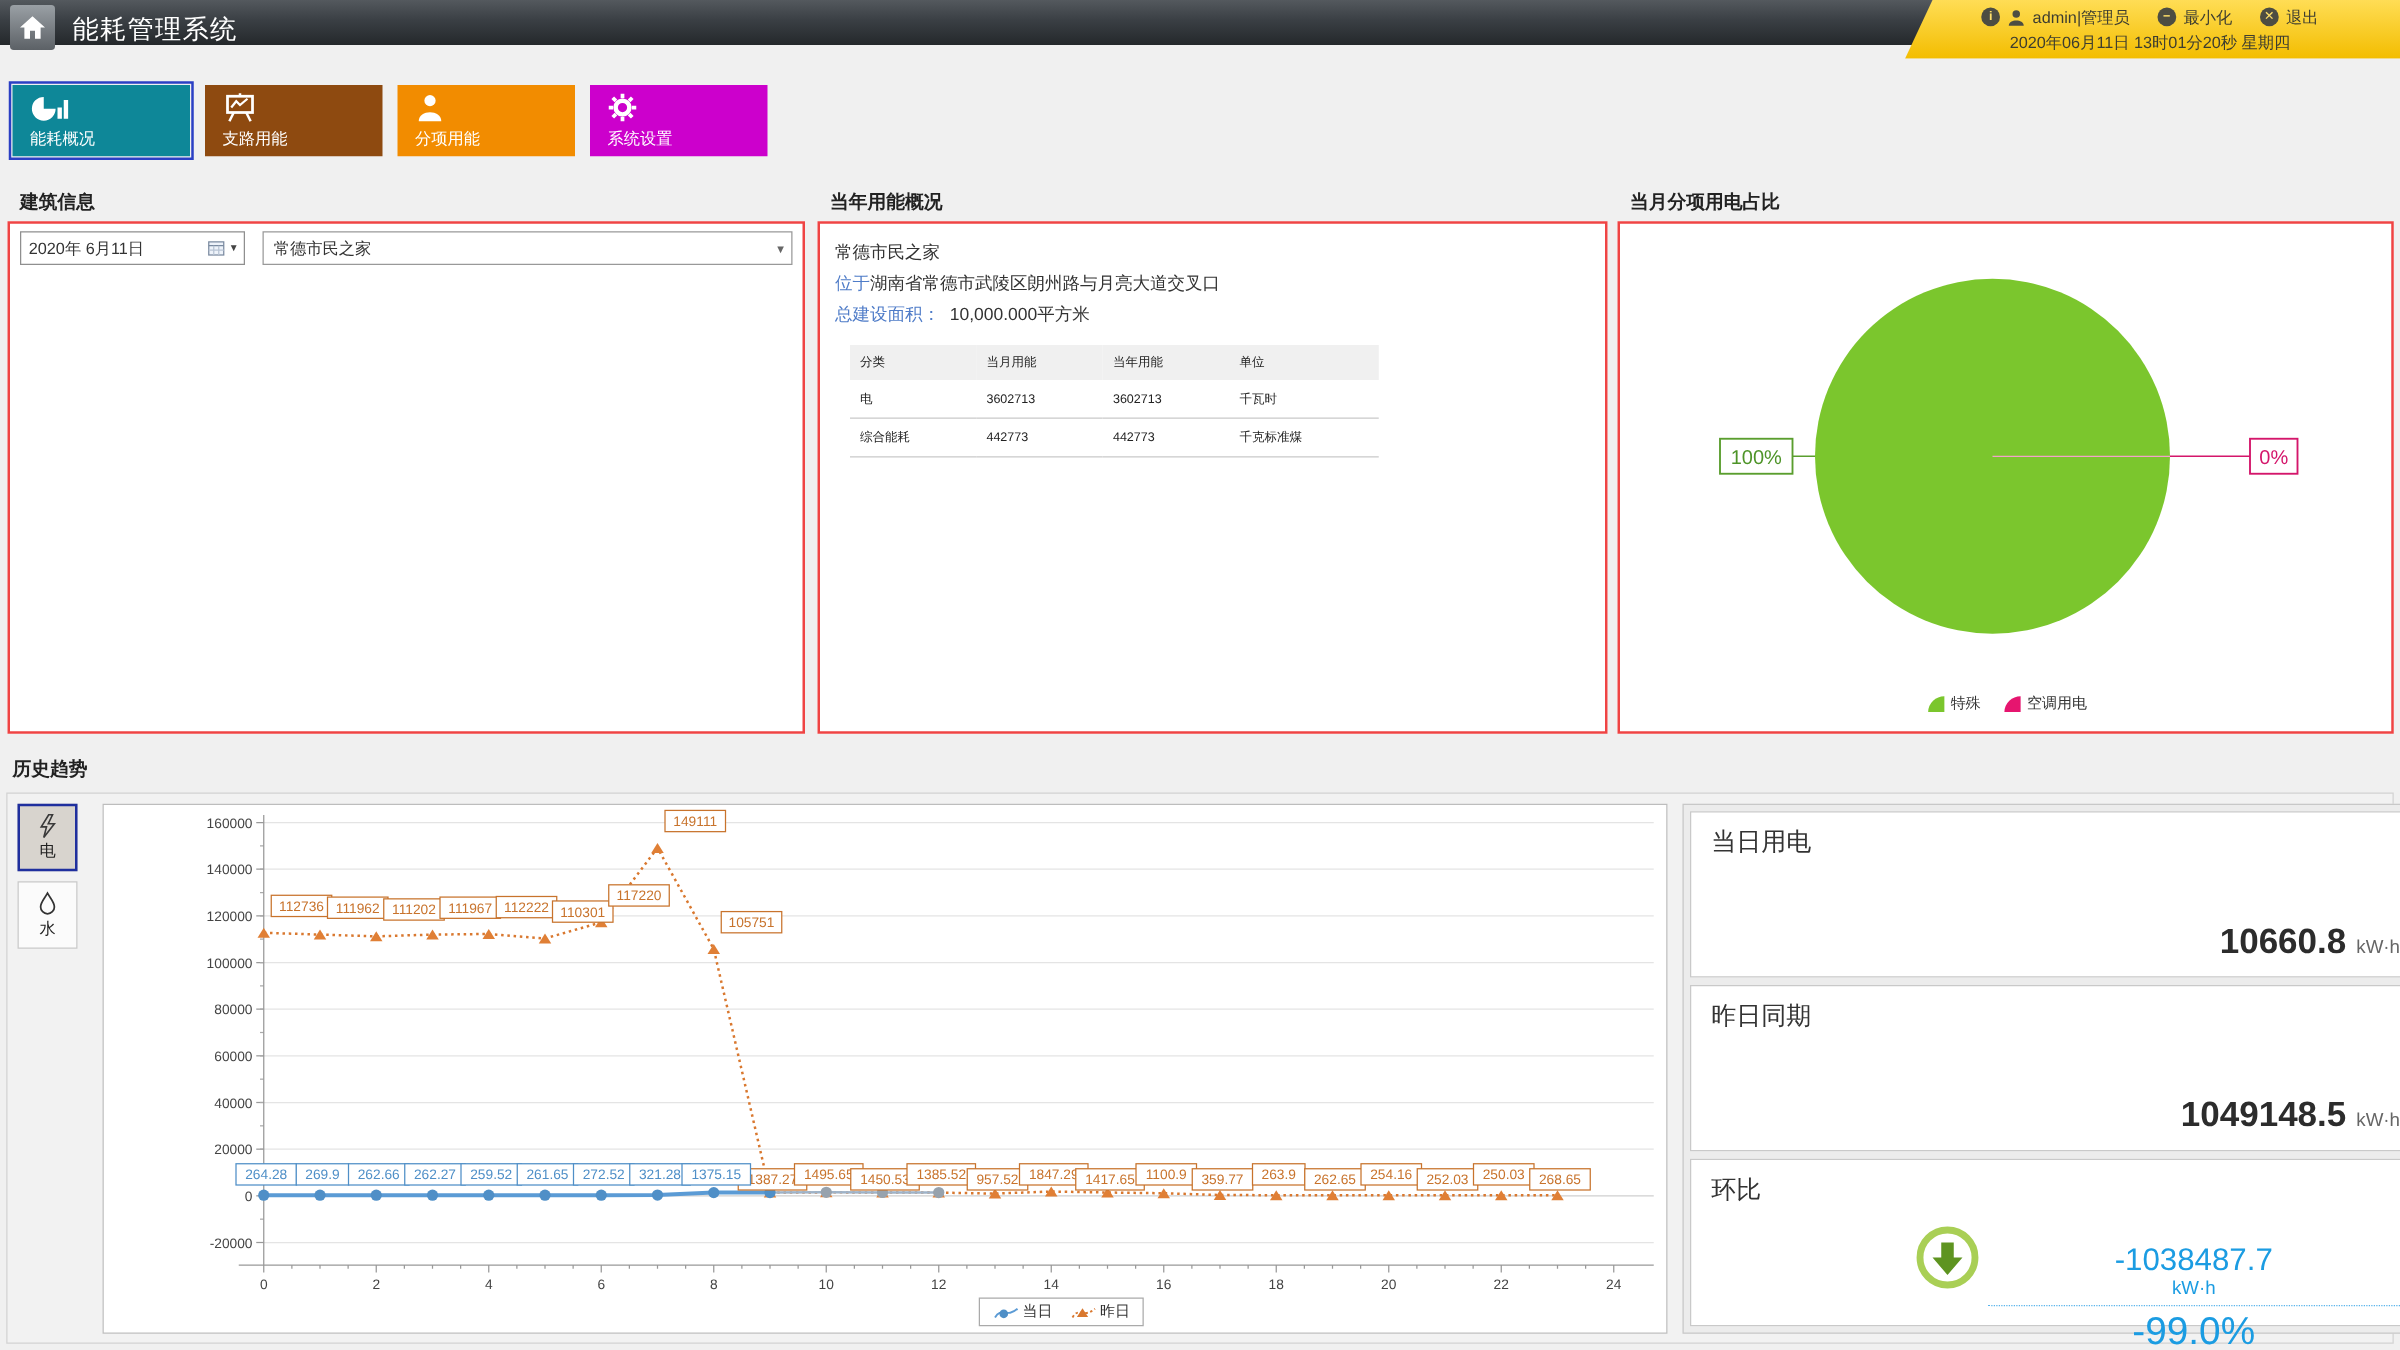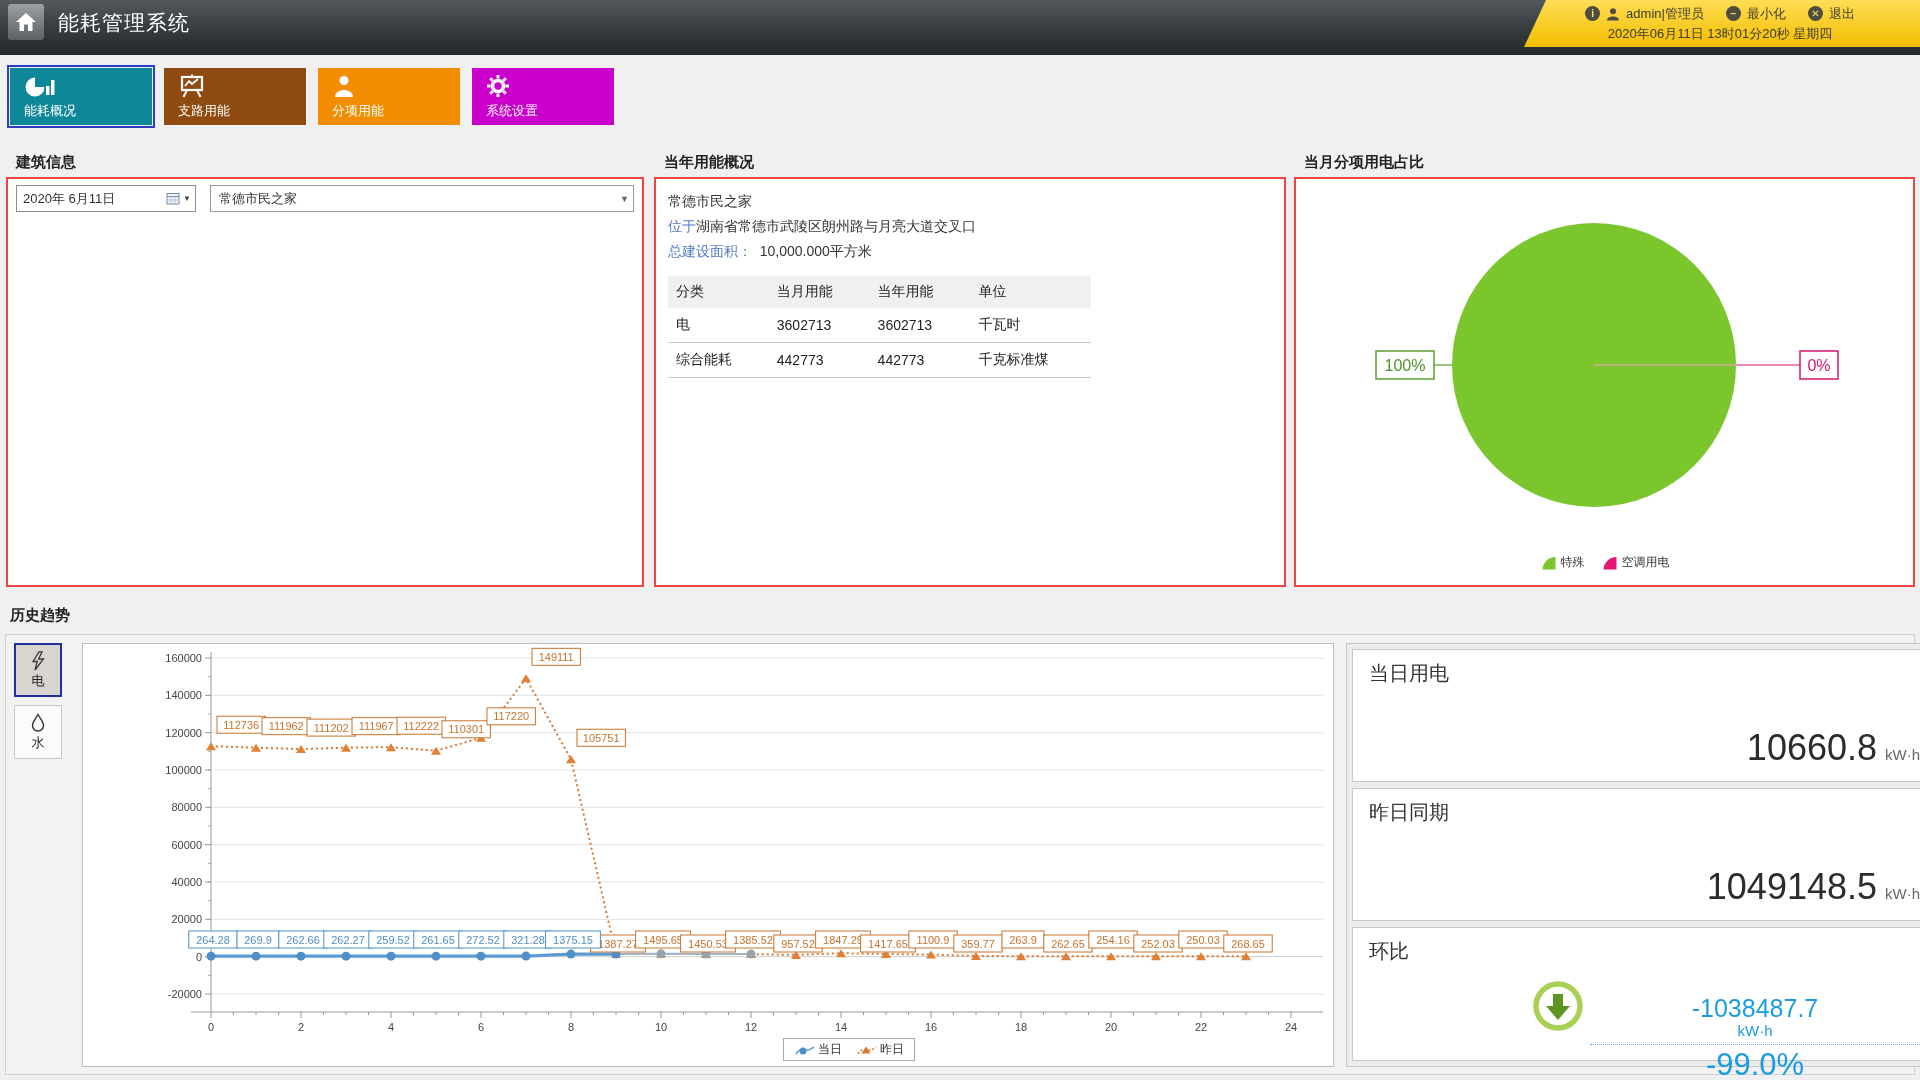--- a/index.html
+++ b/index.html
@@ -1,21 +1,21 @@
 <!DOCTYPE html>
 <html><head>
 <meta charset="utf-8">
 <style>
   * { margin:0; padding:0; box-sizing:border-box; }
   html,body { background:#e8e8e8; }
   body { font-family:"Liberation Sans","DejaVu Sans",sans-serif; color:#333; }
   #app { position:relative; width:1920px; height:1080px; background:#f0f0f0; overflow:hidden; margin:0 auto; }
 
   
-  .topbar { position:absolute; left:0; top:0; width:100%; height:55px;
+  .topbar { position:absolute; left:0; top:0; width:100%; height:36px;
     background:linear-gradient(180deg,#54595e 0%,#3a3f44 45%,#24282b 100%); }
   .home-btn { position:absolute; left:8px; top:4px; width:36px; height:36px; border-radius:3px;
     background:linear-gradient(180deg,#9aa0a5,#5c6166); display:flex; align-items:center; justify-content:center; cursor:pointer; }
   .app-title { position:absolute; left:58px; top:9px; font-size:21px; font-weight:normal; color:#fff; letter-spacing:1px; }
   .user-badge { position:absolute; right:0; top:0; width:400px; height:47px;
     background:linear-gradient(180deg,#ffdd55,#f3bd00);
     clip-path:polygon(26px 0, 100% 0, 100% 100%, 4px 100%);
     display:flex; flex-direction:column; align-items:center; justify-content:center; gap:2px;
     font-size:13px; color:#3d3d30; }
   .badge-row1 { display:flex; align-items:center; gap:6px; }
@@ -44,21 +44,21 @@
     align-items:center; justify-content:space-between; padding:0 4px 0 6px; font-size:13px; cursor:pointer; }
   .date-icons { display:flex; align-items:center; gap:3px; color:#555; }
   .date-arrow { font-size:8px; color:#444; }
   .bselect { flex:1; height:27px; border:1px solid #999; background:#fff; display:flex;
     align-items:center; justify-content:space-between; padding:0 4px 0 8px; font-size:13px; cursor:pointer; }
   .bselect .arrow { font-size:9px; color:#666; }
 
   .annual-body { padding:10px 12px; font-size:14px; }
   .annual-line { line-height:25px; color:#333; }
   .blue-label { color:#4f7cc8; }
-  table.energy { border-collapse:collapse; margin-top:12px; width:70%; font-size:14px; }
+  table.energy { border-collapse:collapse; margin-top:12px; width:70%; font-size:10px;margin-left:12px; }
   table.energy th { background:#f0f0f0; font-weight:normal; text-align:left; padding:7px 8px; color:#222; }
   table.energy td { border-bottom:1px solid #c9c9c9; padding:8px 8px; color:#222; }
 
   .pie-legend { position:absolute; left:0; right:0; bottom:14px; display:flex; justify-content:center; gap:16px;
     font-size:12px; color:#333; align-items:center; }
   .pie-legend .li { display:flex; align-items:center; gap:4px; cursor:pointer; }
 
   
   .history-title { position:absolute; left:10px; top:606px; font-size:15px; font-weight:bold; color:#222; }
   .history-wrap { position:absolute; left:5px; top:634px; width:1910px; height:441px;
@@ -71,21 +71,21 @@
   .chart-legend { position:absolute; left:700px; bottom:5px; border:1px solid #aaa; background:#fff;
     display:flex; gap:14px; padding:2px 10px; font-size:12px; color:#333; align-items:center; }
   .chart-legend .li { display:flex; align-items:center; gap:2px; cursor:pointer; }
 
   .stats-col { position:absolute; left:1340px; top:8px; width:597px; height:424px;
     background:#ececec; border:1px solid #c8c8c8; padding:5px; }
   .stat-card { position:relative; background:#fff; border:1px solid #c9c9c9; height:133px; margin-bottom:6px; }
   .stat-card:last-child { margin-bottom:0; height:134px; }
   .stat-title { position:absolute; left:16px; top:10px; font-size:20px; color:#333; }
   .stat-value-row { position:absolute; right:16px; bottom:12px; display:flex; align-items:baseline; gap:8px; }
-  .stat-value { font-size:36px; font-weight:normal; color:#2c2c2c; }
+  .stat-value { font-size:28px; font-weight:bold; color:#2c2c2c; }
   .stat-unit { font-size:15px; color:#666; }
   .ratio-block { position:absolute; right:16px; top:22px; width:330px; text-align:center; color:#1b9ce2;margin-top:44px; }
   .ratio-delta { font-size:25px; line-height:28px; }
   .ratio-unit { font-size:15px; line-height:18px; }
   .ratio-divider { border-bottom:1px dotted #58b4ec; margin:4px 0 2px 0; height:1px; }
   .ratio-percent { font-size:31px; line-height:36px; }
   .ratio-icon { position:absolute; right:352px; top:52px; }
 </style>
 </head>
 <body>

